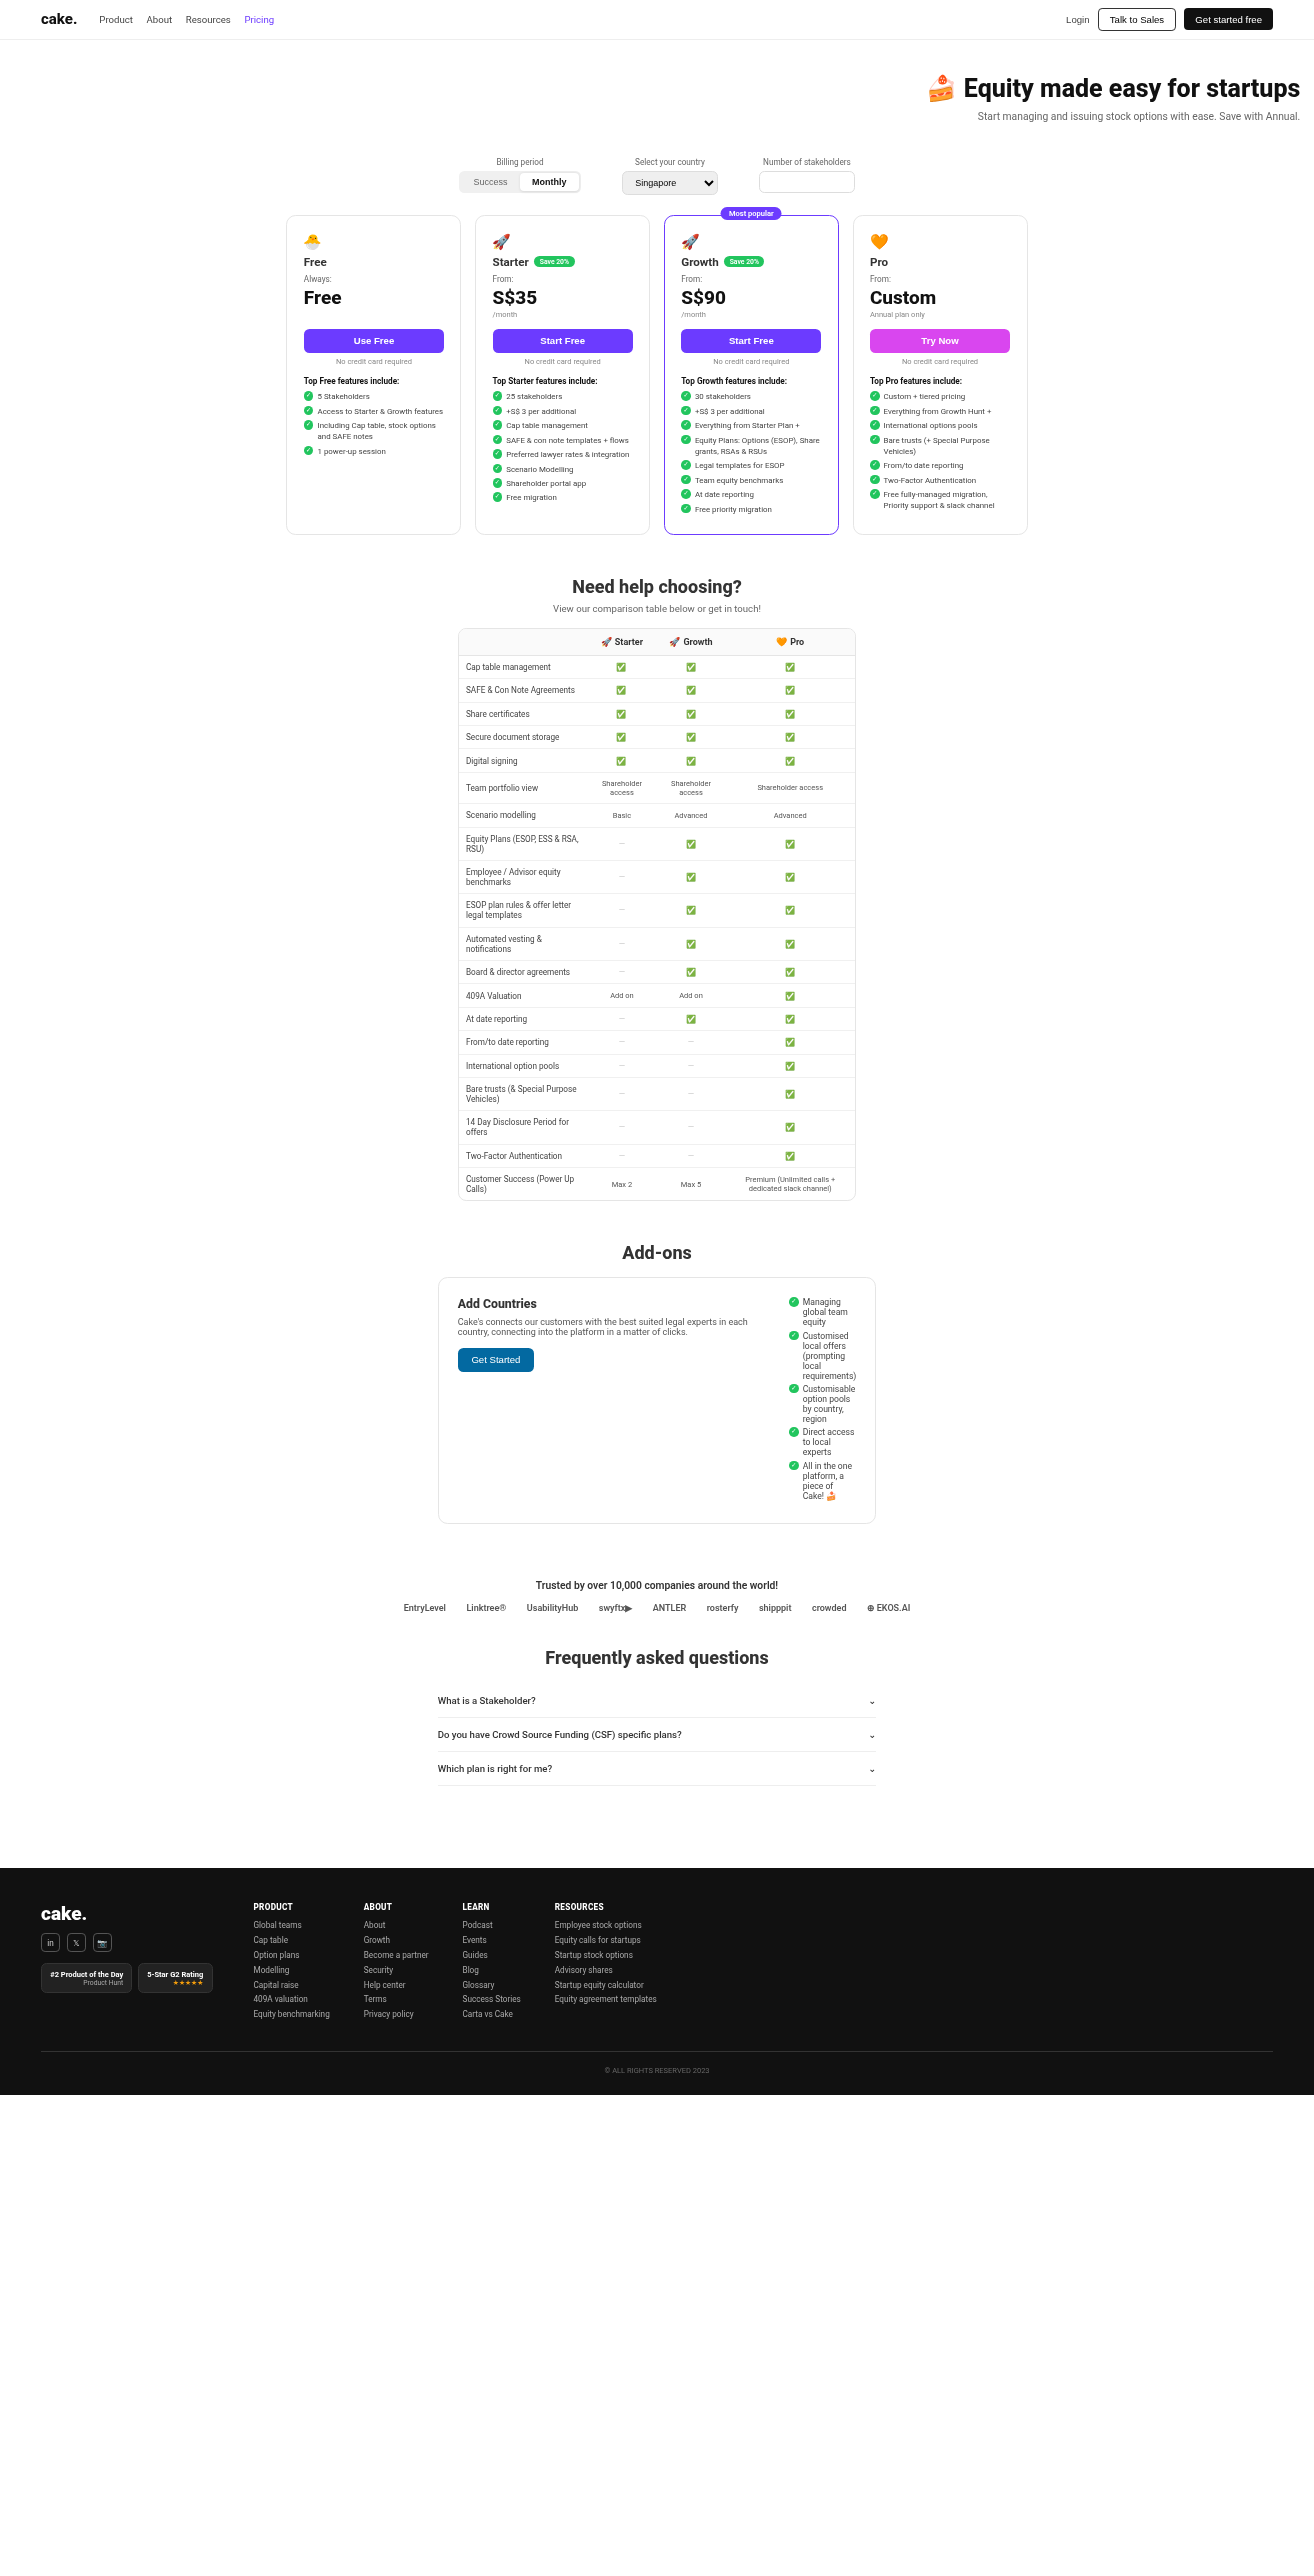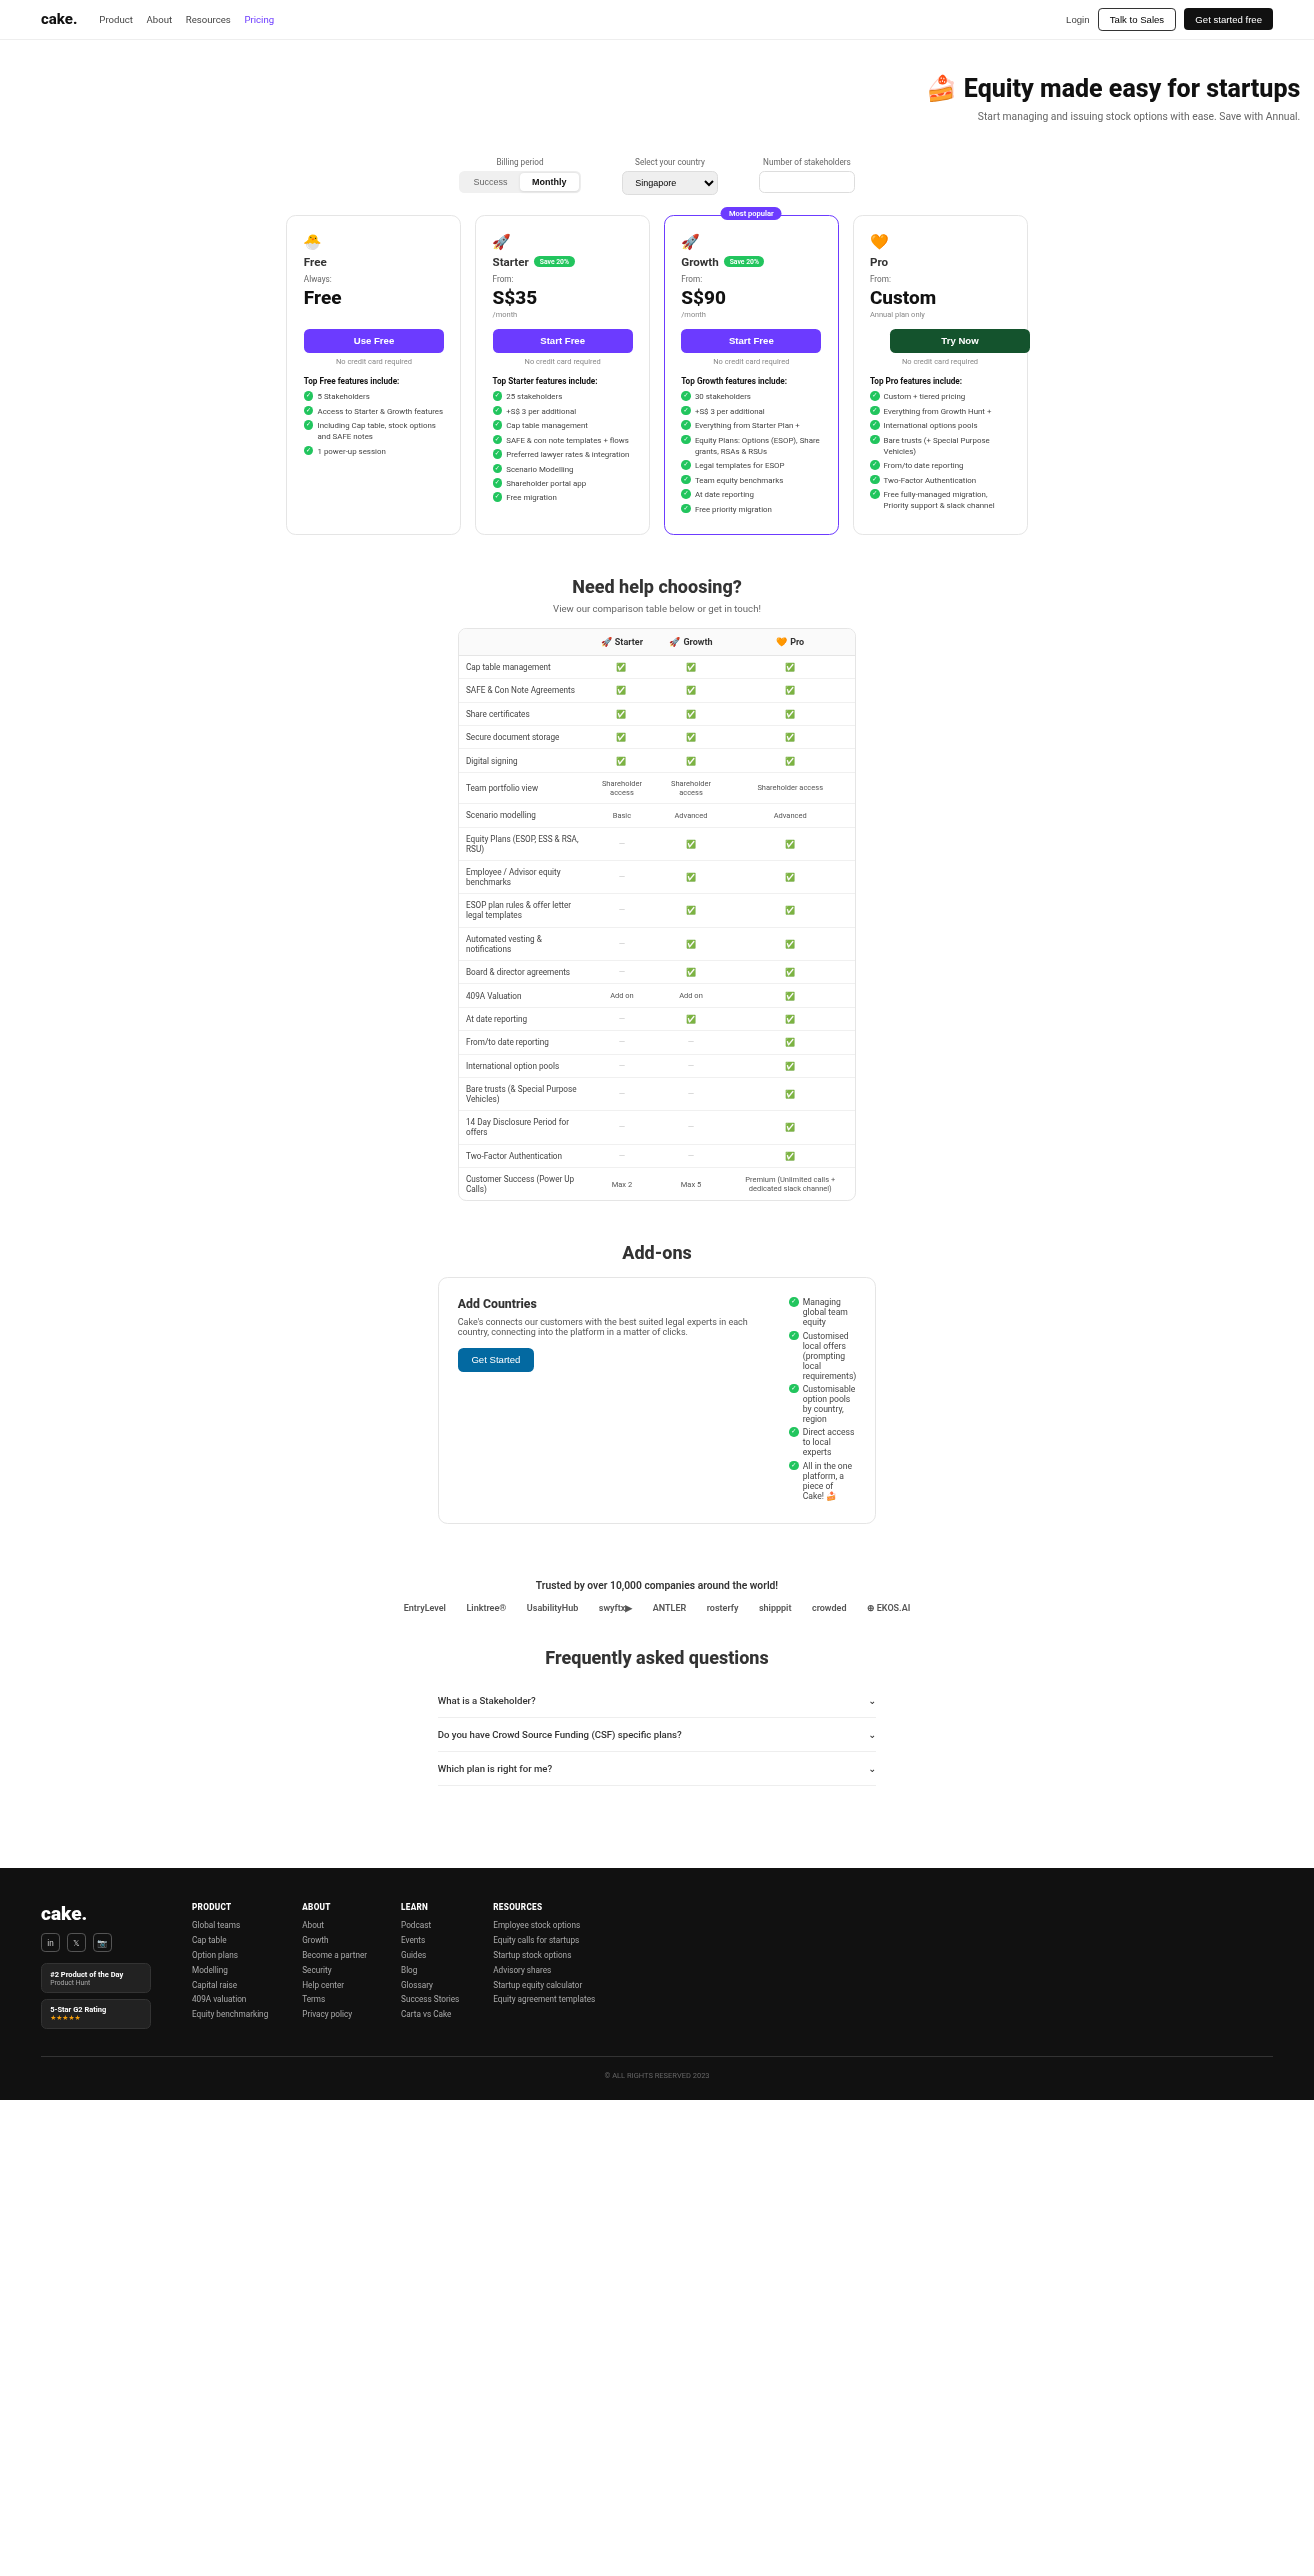--- a/index.html
+++ b/index.html
@@ -37,21 +37,21 @@
     .popular-badge { position: absolute; top: -9.6px; left: 50%; transform: translateX(-50%); background: #6c3bff; color: #fff; font-size: 7.5px; padding: 2.1px 8.2px; border-radius: 13.7px; white-space: nowrap; font-weight: 600; }
     .card-icon { font-size: 15px; margin-bottom: 4.1px; }
     .card-title { font-size: 11.6px; font-weight: 700; display: inline-flex; align-items: center; gap: 5.5px; }
     .save-badge { background: #22c55e; color: #fff; font-size: 6.8px; padding: 1.4px 5.5px; border-radius: 13.7px; font-weight: 600; }
     .card-from { font-size: 8.2px; color: #666; margin-top: 5.5px; }
     .card-price { font-size: 19px; font-weight: 800; color: #111; margin: 1.4px 0; }
     .card-period { font-size: 7.5px; color: #888; margin-bottom: 9.6px; }
     .btn-primary { display: block; width: 100%; padding: 6.8px; border-radius: 5.5px; border: none; cursor: pointer; font-size: 9.6px; font-weight: 600; margin-bottom: 4.1px; }
     .btn-free { background: #6c3bff; color: #fff; }
     .btn-start { background: #6c3bff; color: #fff; }
-    .btn-try { background: #14532d; color: #fff; margin-left: 20px; }
+    .btn-try { background: #d946ef; color: #fff; }
     .no-cc { font-size: 7.5px; color: #888; text-align: center; margin-bottom: 9.6px; }
     .features-title { font-size: 8.2px; font-weight: 700; color: #111; margin-bottom: 5.5px; }
     .feature-list { list-style: none; }
     .feature-list li { font-size: 7.9px; color: #444; margin-bottom: 3.4px; display: flex; gap: 4.1px; align-items: flex-start; line-height: 1.4; }
     .check-icon { display: inline-block; width: 9.6px; height: 9.6px; background: #22c55e; border-radius: 50%; color: #fff; text-align: center; line-height: 9.6px; font-size: 6.2px; flex-shrink: 0; }
 
     
     .comparison-section { max-width: 425px; margin: 0 auto 41px; padding: 0 13.7px; }
     .comparison-section h2 { text-align: center; font-size: 18px; font-weight: 800; margin-bottom: 5.5px; }
     .comparison-section .sub { text-align: center; color: #666; font-size: 9.6px; margin-bottom: 13.7px; }
@@ -89,21 +89,21 @@
     .faq-item span { font-size: 9.6px; color: #333; font-weight: 500; }
     .faq-chevron { color: #6c3bff; font-size: 12.3px; }
 
     
     .footer { background: #111; color: #fff; padding: 34px 41px 20.5px; }
     .footer-top { display: flex; gap: 41px; margin-bottom: 27px; flex-wrap: wrap; }
     .footer-brand { min-width: 110px; }
     .footer-logo { font-size: 19px; font-weight: 900; color: #fff; margin-bottom: 8.2px; }
     .footer-social { display: flex; gap: 6.8px; margin-bottom: 11px; }
     .social-icon { width: 19px; height: 19px; border: 0.7px solid #555; border-radius: 4.1px; display: flex; align-items: center; justify-content: center; font-size: 8.2px; cursor: pointer; color: #ccc; }
-    .footer-badges { display: flex; flex-direction: column; gap: 5.5px; margin-top: 8.2px; }
+    .footer-badges { display: flex; flex-direction: row; gap: 5.5px; margin-top: 8.2px; text-align: right; }
     .badge { background: #222; border-radius: 5.5px; padding: 5.5px 8.2px; font-size: 6.8px; color: #aaa; border: 0.7px solid #333; }
     .badge .badge-title { font-weight: 700; color: #fff; font-size: 7.5px; }
     .badge .stars { color: #f59e0b; }
     .footer-cols { display: flex; gap: 34px; flex: 1; flex-wrap: wrap; }
     .footer-col h4 { font-size: 8.2px; font-weight: 800; color: #fff; margin-bottom: 8.2px; letter-spacing: 0.3px; }
     .footer-col a { display: block; font-size: 8.2px; color: #aaa; text-decoration: none; margin-bottom: 4.8px; cursor: pointer; }
     .footer-bottom { border-top: 0.7px solid #333; padding-top: 13.7px; text-align: center; font-size: 7.5px; color: #666; }
 
     .spacer { height: 41px; }
   </style>

